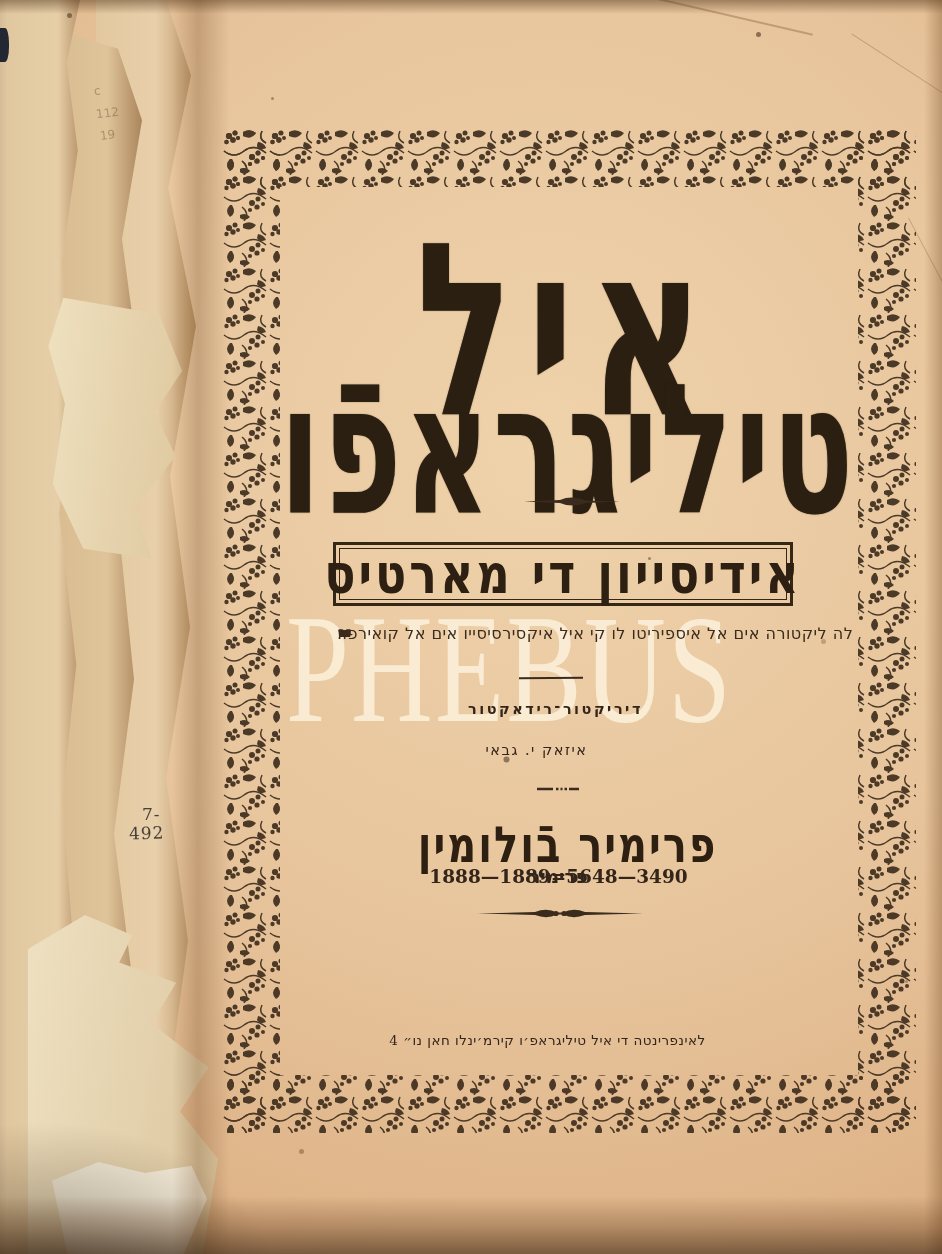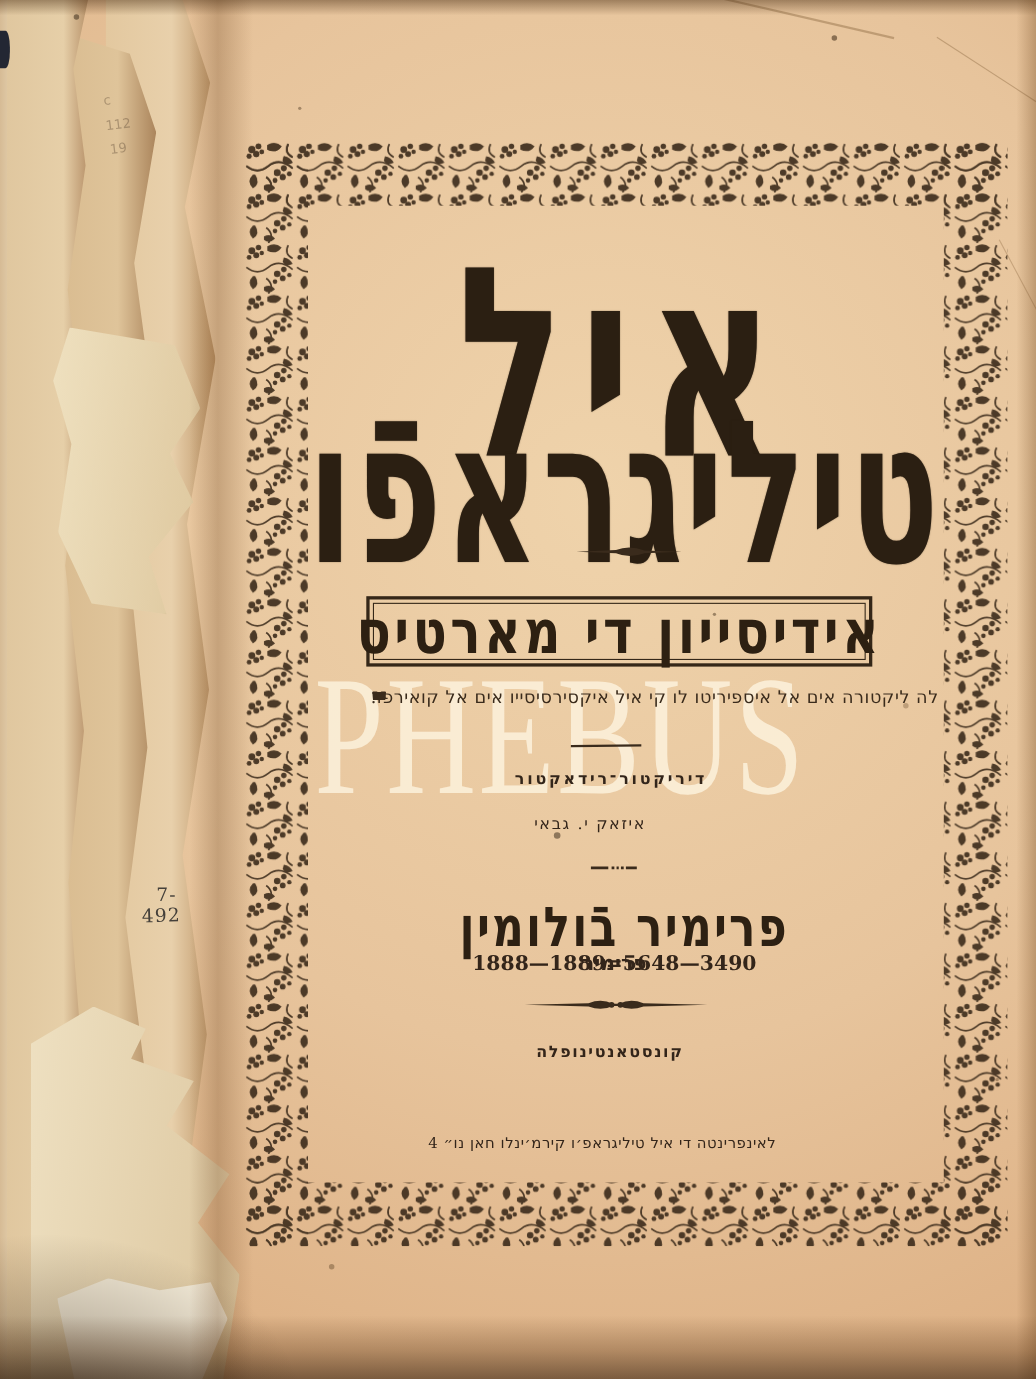--- a/index.html
+++ b/index.html
@@ -174,21 +174,20 @@
     <span dir="ltr">1888—1889=5648—3490</span>
     <span dir="rtl">פרימיר</span>
   </div>
 
   <svg class="div-orn" viewBox="0 0 166 15" xmlns="http://www.w3.org/2000/svg">
     <path fill="#3a2b1c" d="M0 7.5 L58 6 Q70 1.5 80 6.5 L86 6.5 Q96 1.5 108 6 L166 7.5 L108 9 Q96 13.5 86 8.5 L80 8.5 Q70 13.5 58 9 Z"></path>
     <circle cx="79" cy="7.5" r="2.6" fill="#3a2b1c"></circle>
       <circle cx="87" cy="7.5" r="2.6" fill="#3a2b1c"></circle>
   </svg>
 
-  <div class="content-line city" dir="rtl">קונסטאנטינופלה</div>
   <div class="content-line addr" dir="rtl">לאינפרינטה די איל טיליגראפ׳ו קירמ׳ינלו חאן נו״ 4</div>
 
   <div class="hw1">7-</div>
   <div class="hw2">492</div>
   <div class="pencil p0">c</div>
   <div class="pencil p1">112</div>
   <div class="pencil p2">19</div>
 
   <div class="shadow-top" style="z-index:5;"></div>
   <div class="shadow-right" style="z-index:5;"></div>

